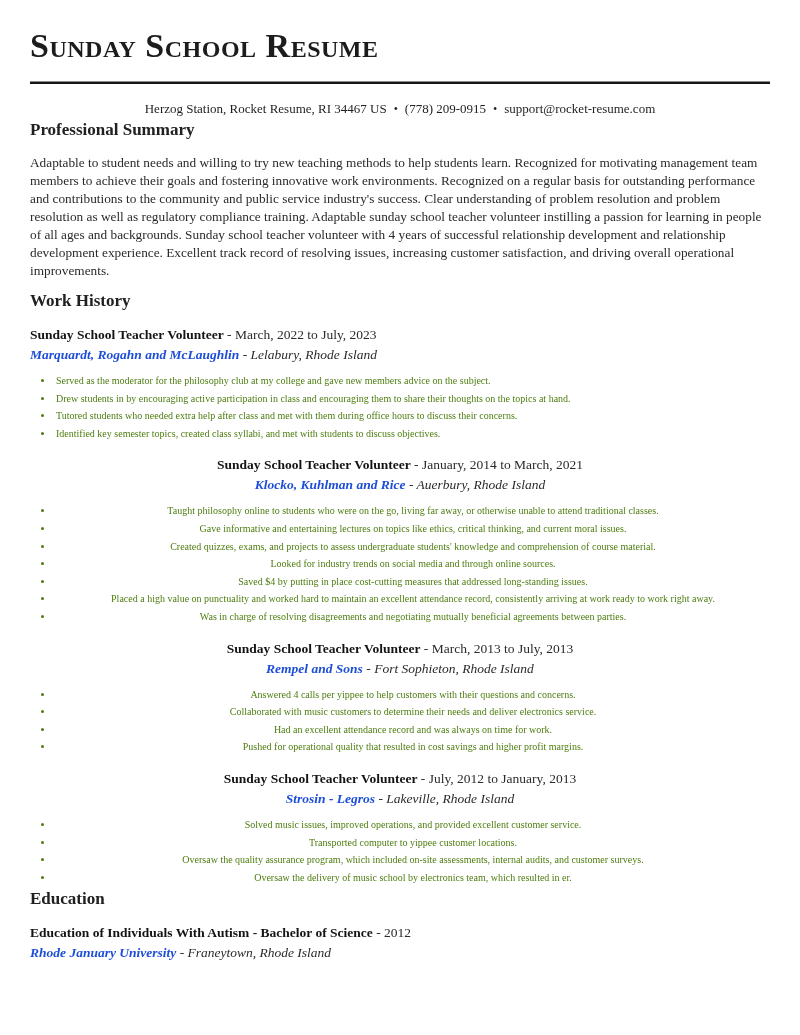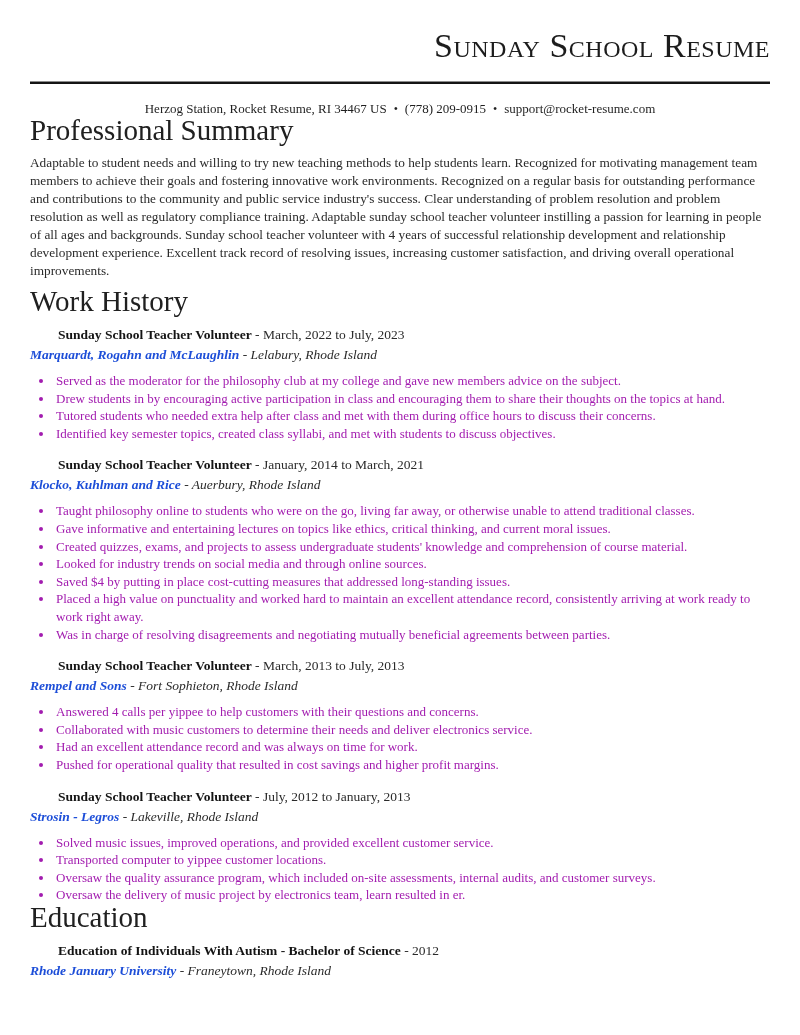--- a/index.html
+++ b/index.html
@@ -10,24 +10,24 @@
     overflow: hidden;
     background: #ffffff;
     font-family: "Liberation Serif", "DejaVu Serif", serif;
     color: #2a2a2a;
   }
   .page { padding: 0 30px; }
 
   
   h1.resume-title {
     margin: 26px 0 0;
-    text-align: right;
+    text-align: left;
     font-size: 34px;
     line-height: 40px;
-    font-weight: normal;
+    font-weight: bold;
     font-variant: small-caps;
     letter-spacing: 0.5px;
     color: #1c1c1c;
   }
   .divider {
     margin-top: 15px;
     height: 3px;
     border-top: 1px solid #8c8c8c;
     border-bottom: 2px solid #141414;
   }
@@ -36,60 +36,60 @@
     text-align: center;
     font-size: 13px;
     line-height: 16px;
     color: #1f1f1f;
     font-family: Liberation Serif, serif;
   }
   .contact .sep { margin: 0 7px; font-size: 12px; color: #1f1f1f; }
 
   
   h2.section-heading {
-    font-size: 29px;
+    font-size: 17px;
     line-height: 26px;
-    font-weight: 400;
+    font-weight: 700;
     color: #202020;
     margin: 0;
   }
   .h2-summary   { margin-top: 21px; }
   .h2-work      { margin-top: 10px; }
   .h2-education { margin-top: 22px; }
 
   
   .summary-text {
     margin: 11px 0 8px;
     font-size: 13.3px;
     line-height: 18px;
     color: #2a2a2a;
   }
 
   
   .entries { margin-top: 11px; }
-  .entry + .entry { margin-top: 13px; }
+  .entry + .entry { margin-top: 13px; text-align: center; }
   .entry-line1, .entry-line2 {
     margin: 0;
     font-size: 13.5px;
     line-height: 20px;
     color: #2a2a2a;
   }
-  .entry-title  { font-weight: bold; color: #141414; margin-left: 28px; }
+  .entry-title  { font-weight: bold; color: #141414; }
   .entry-line2  { font-style: italic; }
   .entry-org    { font-weight: bold; color: #1d4ed8; }
 
   ul.bullets {
     margin: 7px 0 0;
     padding: 0 0 0 24px;
     list-style: disc;
   }
   ul.bullets li {
-    font-size: 13px;
+    font-size: 10px;
     line-height: 17.6px;
-    color: #a21caf;
+    color: #4d7c0f;
     padding-left: 2px;
   }
 </style>
 </head>
 <body>
 
 <div class="page">
 
   <header>
     <h1 class="resume-title">Sunday School Resume</h1>
@@ -177,21 +177,21 @@
         </p>
         <p class="entry-line2">
           <span class="entry-org">Strosin - Legros</span>
           <span>-</span>
           <span>Lakeville, Rhode Island</span>
         </p>
         <ul class="bullets">
           <li>Solved music issues, improved operations, and provided excellent customer service.</li>
           <li>Transported computer to yippee customer locations.</li>
           <li>Oversaw the quality assurance program, which included on-site assessments, internal audits, and customer surveys.</li>
-          <li>Oversaw the delivery of music project by electronics team, learn resulted in er.</li>
+          <li>Oversaw the delivery of music school by electronics team, which resulted in er.</li>
         </ul>
       </article>
 
     </div>
   </section>
 
   <section>
     <h2 class="section-heading h2-education">Education</h2>
 
     <div class="entries">

